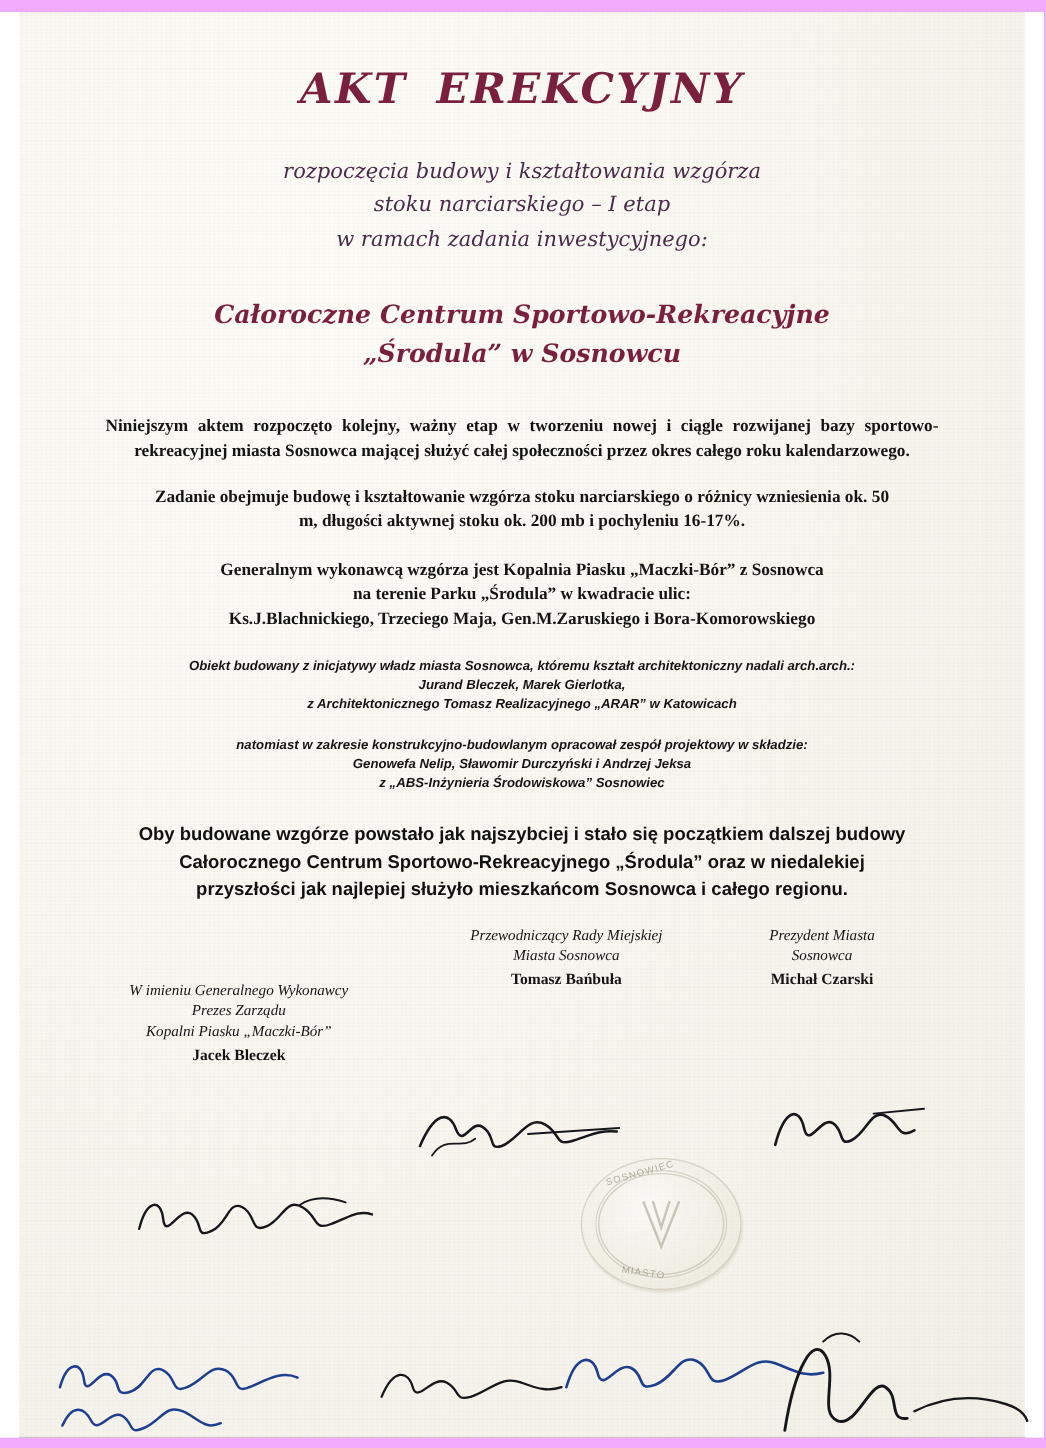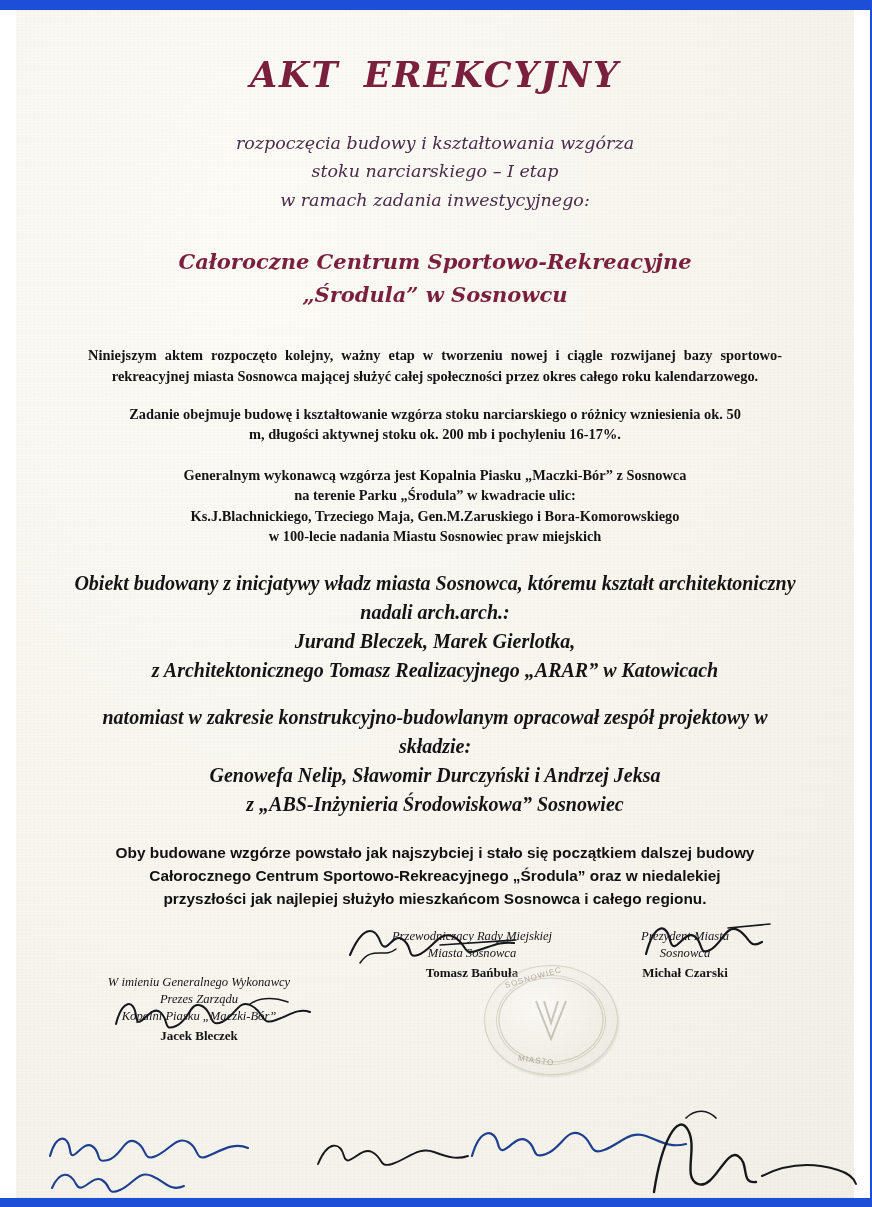--- a/index.html
+++ b/index.html
@@ -11,21 +11,21 @@
     width: 872px;
     height: 1207px;
     font-family: "Liberation Serif", serif;
     overflow: hidden;
   }
 
   #page {
     position: relative;
     width: 872px;
     height: 1207px;
-    background: #1d4ed8;
+    background: #f0abfc;
   }
 
   
   #paper {
     position: absolute;
     left: 14px;
     top: 10px;
     width: 842px;
     height: 1188px;
     background:
@@ -115,24 +115,24 @@
     color: #141414;
     margin-bottom: 17px;
     text-align: center;
   }
   .body-block.justified {
     text-align: justify;
     text-align-last: center;
   }
 
   .italic-block {
-    font-family: Liberation Serif, serif;
-    font-style: italic;
-    font-weight: bold;
-    font-size: 20px;
+    font-family: Liberation Sans, sans-serif;
+    font-style: italic;
+    font-weight: bold;
+    font-size: 11px;
     line-height: 1.45;
     color: #141414;
     margin-bottom: 16px;
   }
 
   .wish-block {
     font-family: "Liberation Sans", sans-serif;
     font-weight: bold;
     font-size: 15.4px;
     line-height: 1.5;
@@ -222,21 +222,20 @@
 
 
       <div class="body-block justified" style="margin:0 16px 18px 16px;">Niniejszym aktem rozpoczęto kolejny, ważny etap w tworzeniu nowej i ciągle rozwijanej bazy sportowo-rekreacyjnej miasta Sosnowca mającej służyć całej społeczności przez okres całego roku kalendarzowego.</div>
 
       <div class="body-block" style="margin:0 52px 20px 52px;">Zadanie obejmuje budowę i kształtowanie wzgórza stoku narciarskiego o różnicy wzniesienia ok. 50 m, długości aktywnej stoku ok. 200 mb i pochyleniu 16-17%.</div>
 
       <div class="body-block">
         <div>Generalnym wykonawcą wzgórza jest Kopalnia Piasku „Maczki-Bór” z Sosnowca</div>
         <div>na terenie Parku „Środula” w kwadracie ulic:</div>
         <div>Ks.J.Blachnickiego, Trzeciego Maja, Gen.M.Zaruskiego i Bora-Komorowskiego</div>
-        <div>w 100-lecie nadania Miastu Sosnowiec praw miejskich</div>
       </div>
 
       <div class="italic-block" style="margin-top:22px;">
         <div>Obiekt budowany z inicjatywy władz miasta Sosnowca, któremu  kształt architektoniczny nadali arch.arch.:</div>
         <div>Jurand Bleczek,  Marek Gierlotka,</div>
         <div>z Architektonicznego Tomasz Realizacyjnego „ARAR”  w Katowicach</div>
       </div>
 
       <div class="italic-block" style="margin-top:18px;">
         <div>natomiast w zakresie konstrukcyjno-budowlanym opracował zespół projektowy w składzie:</div>

